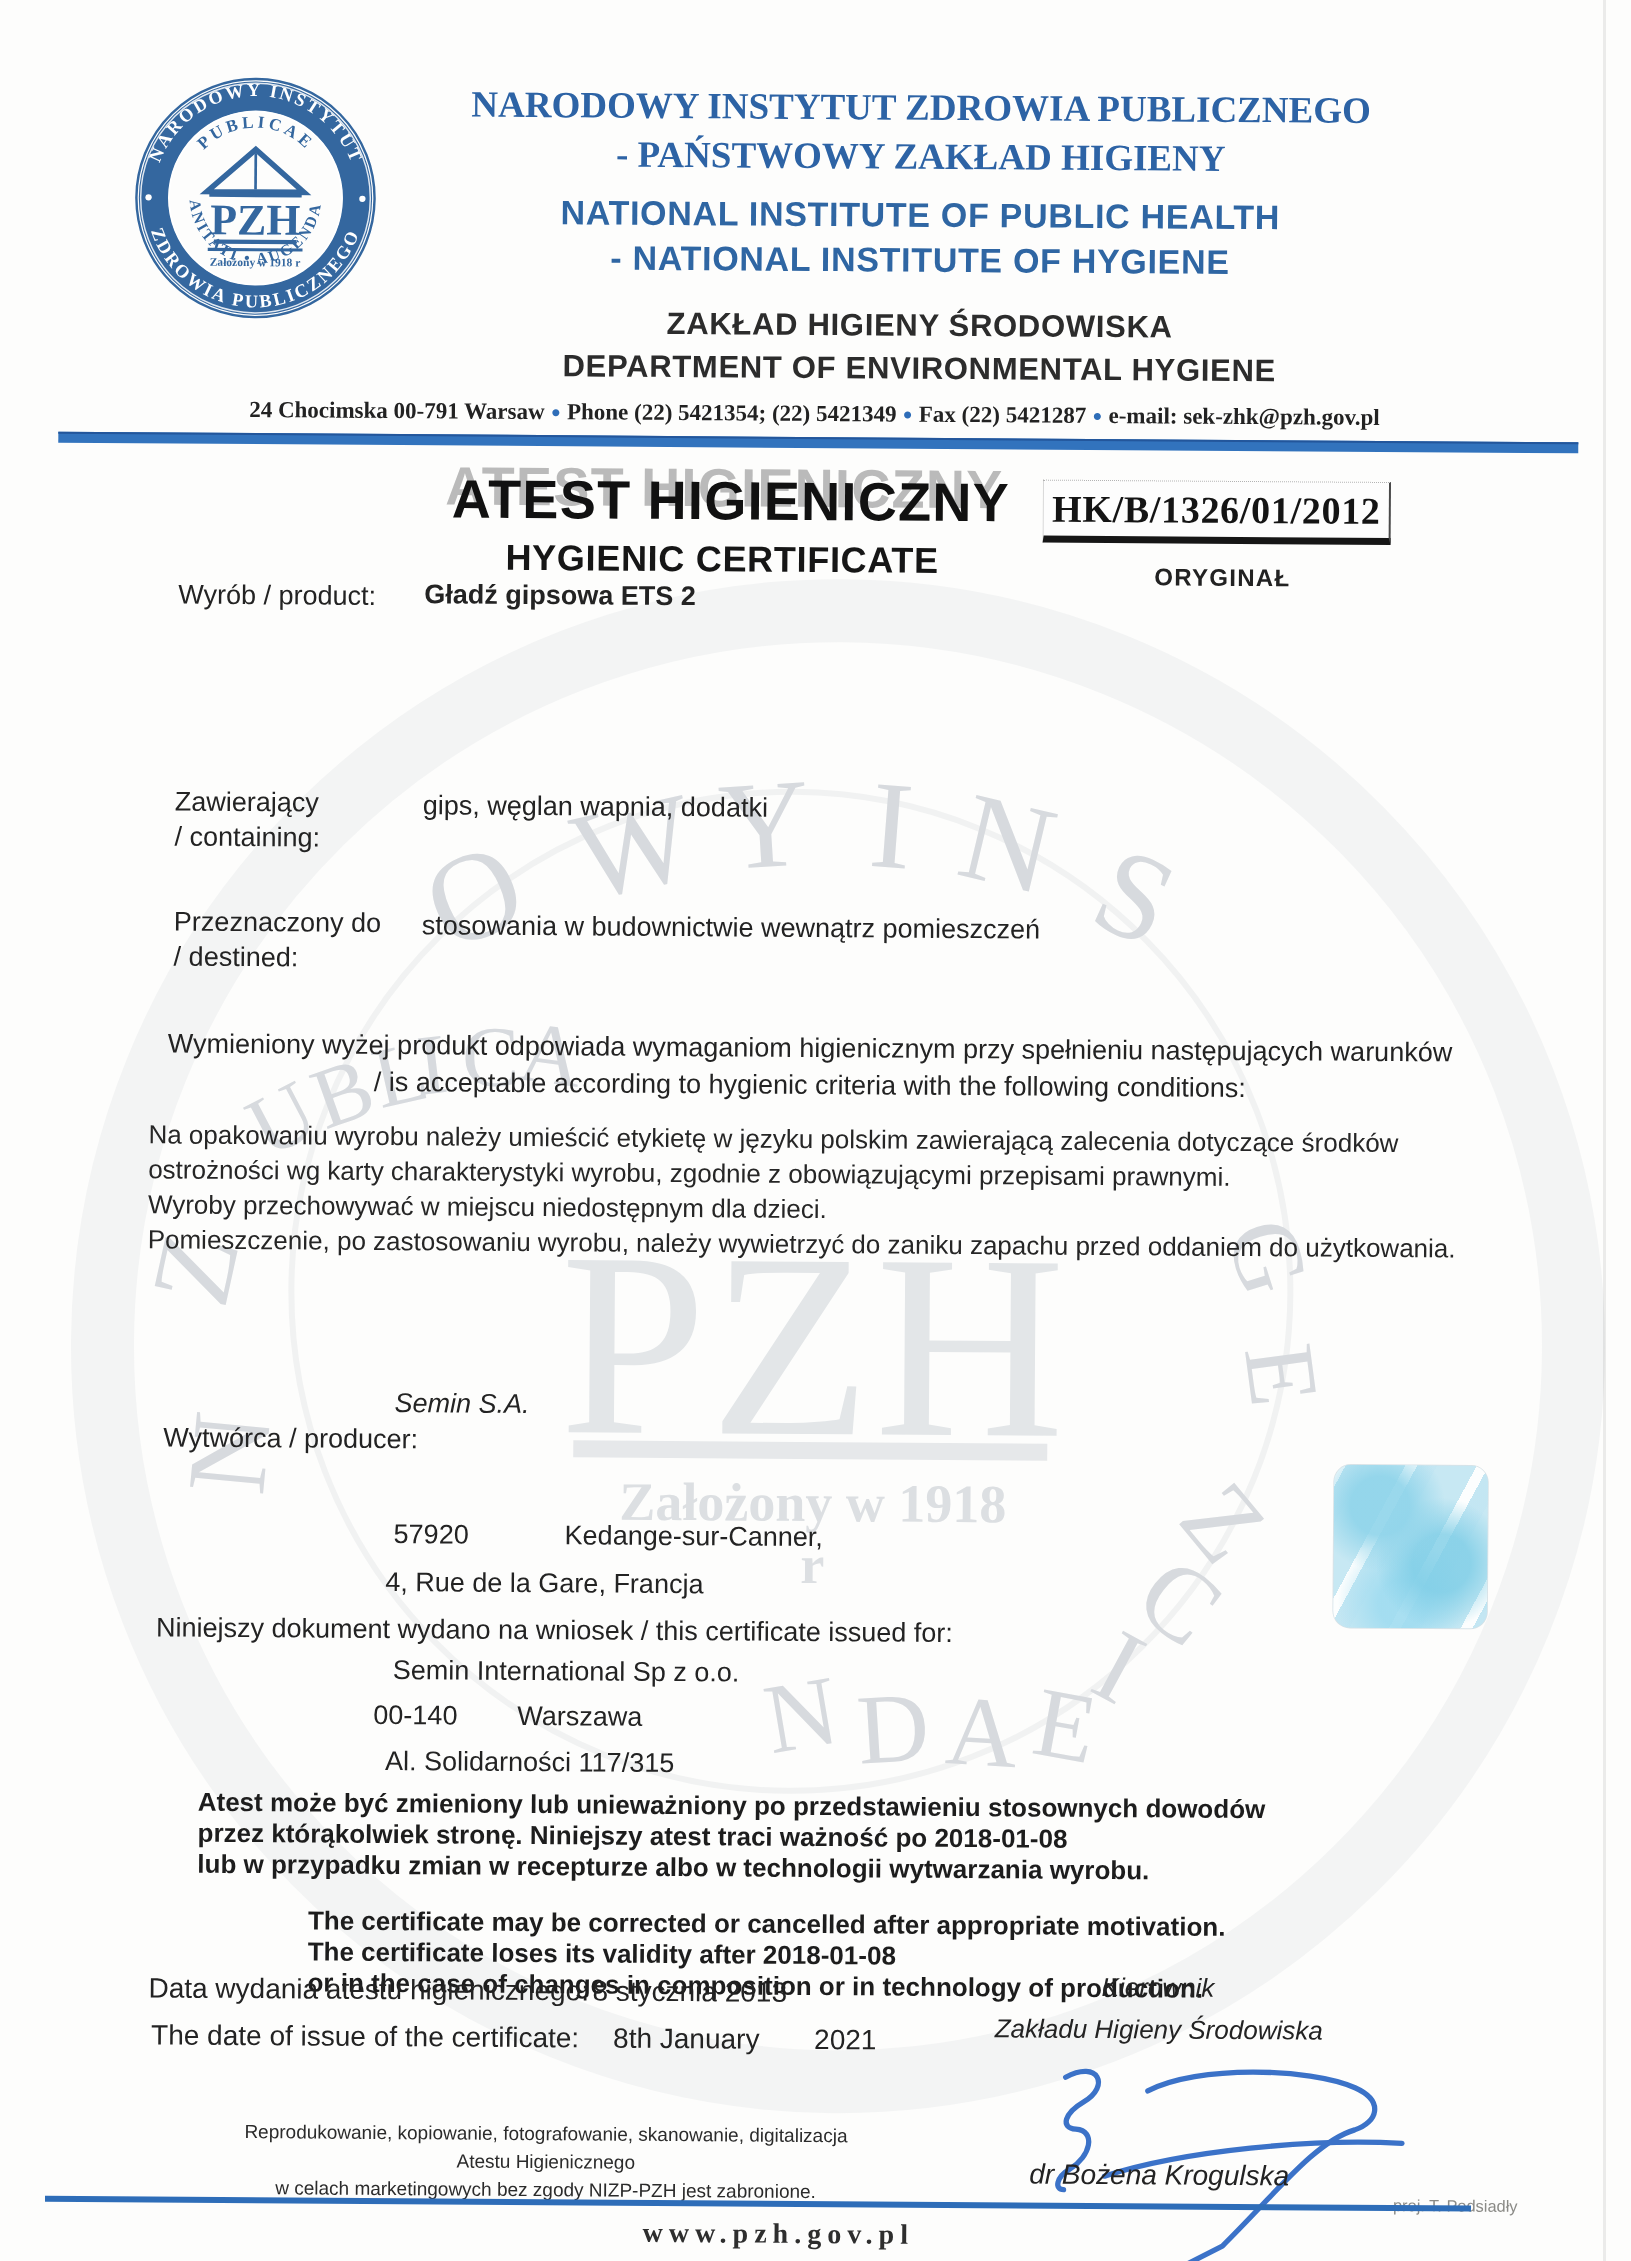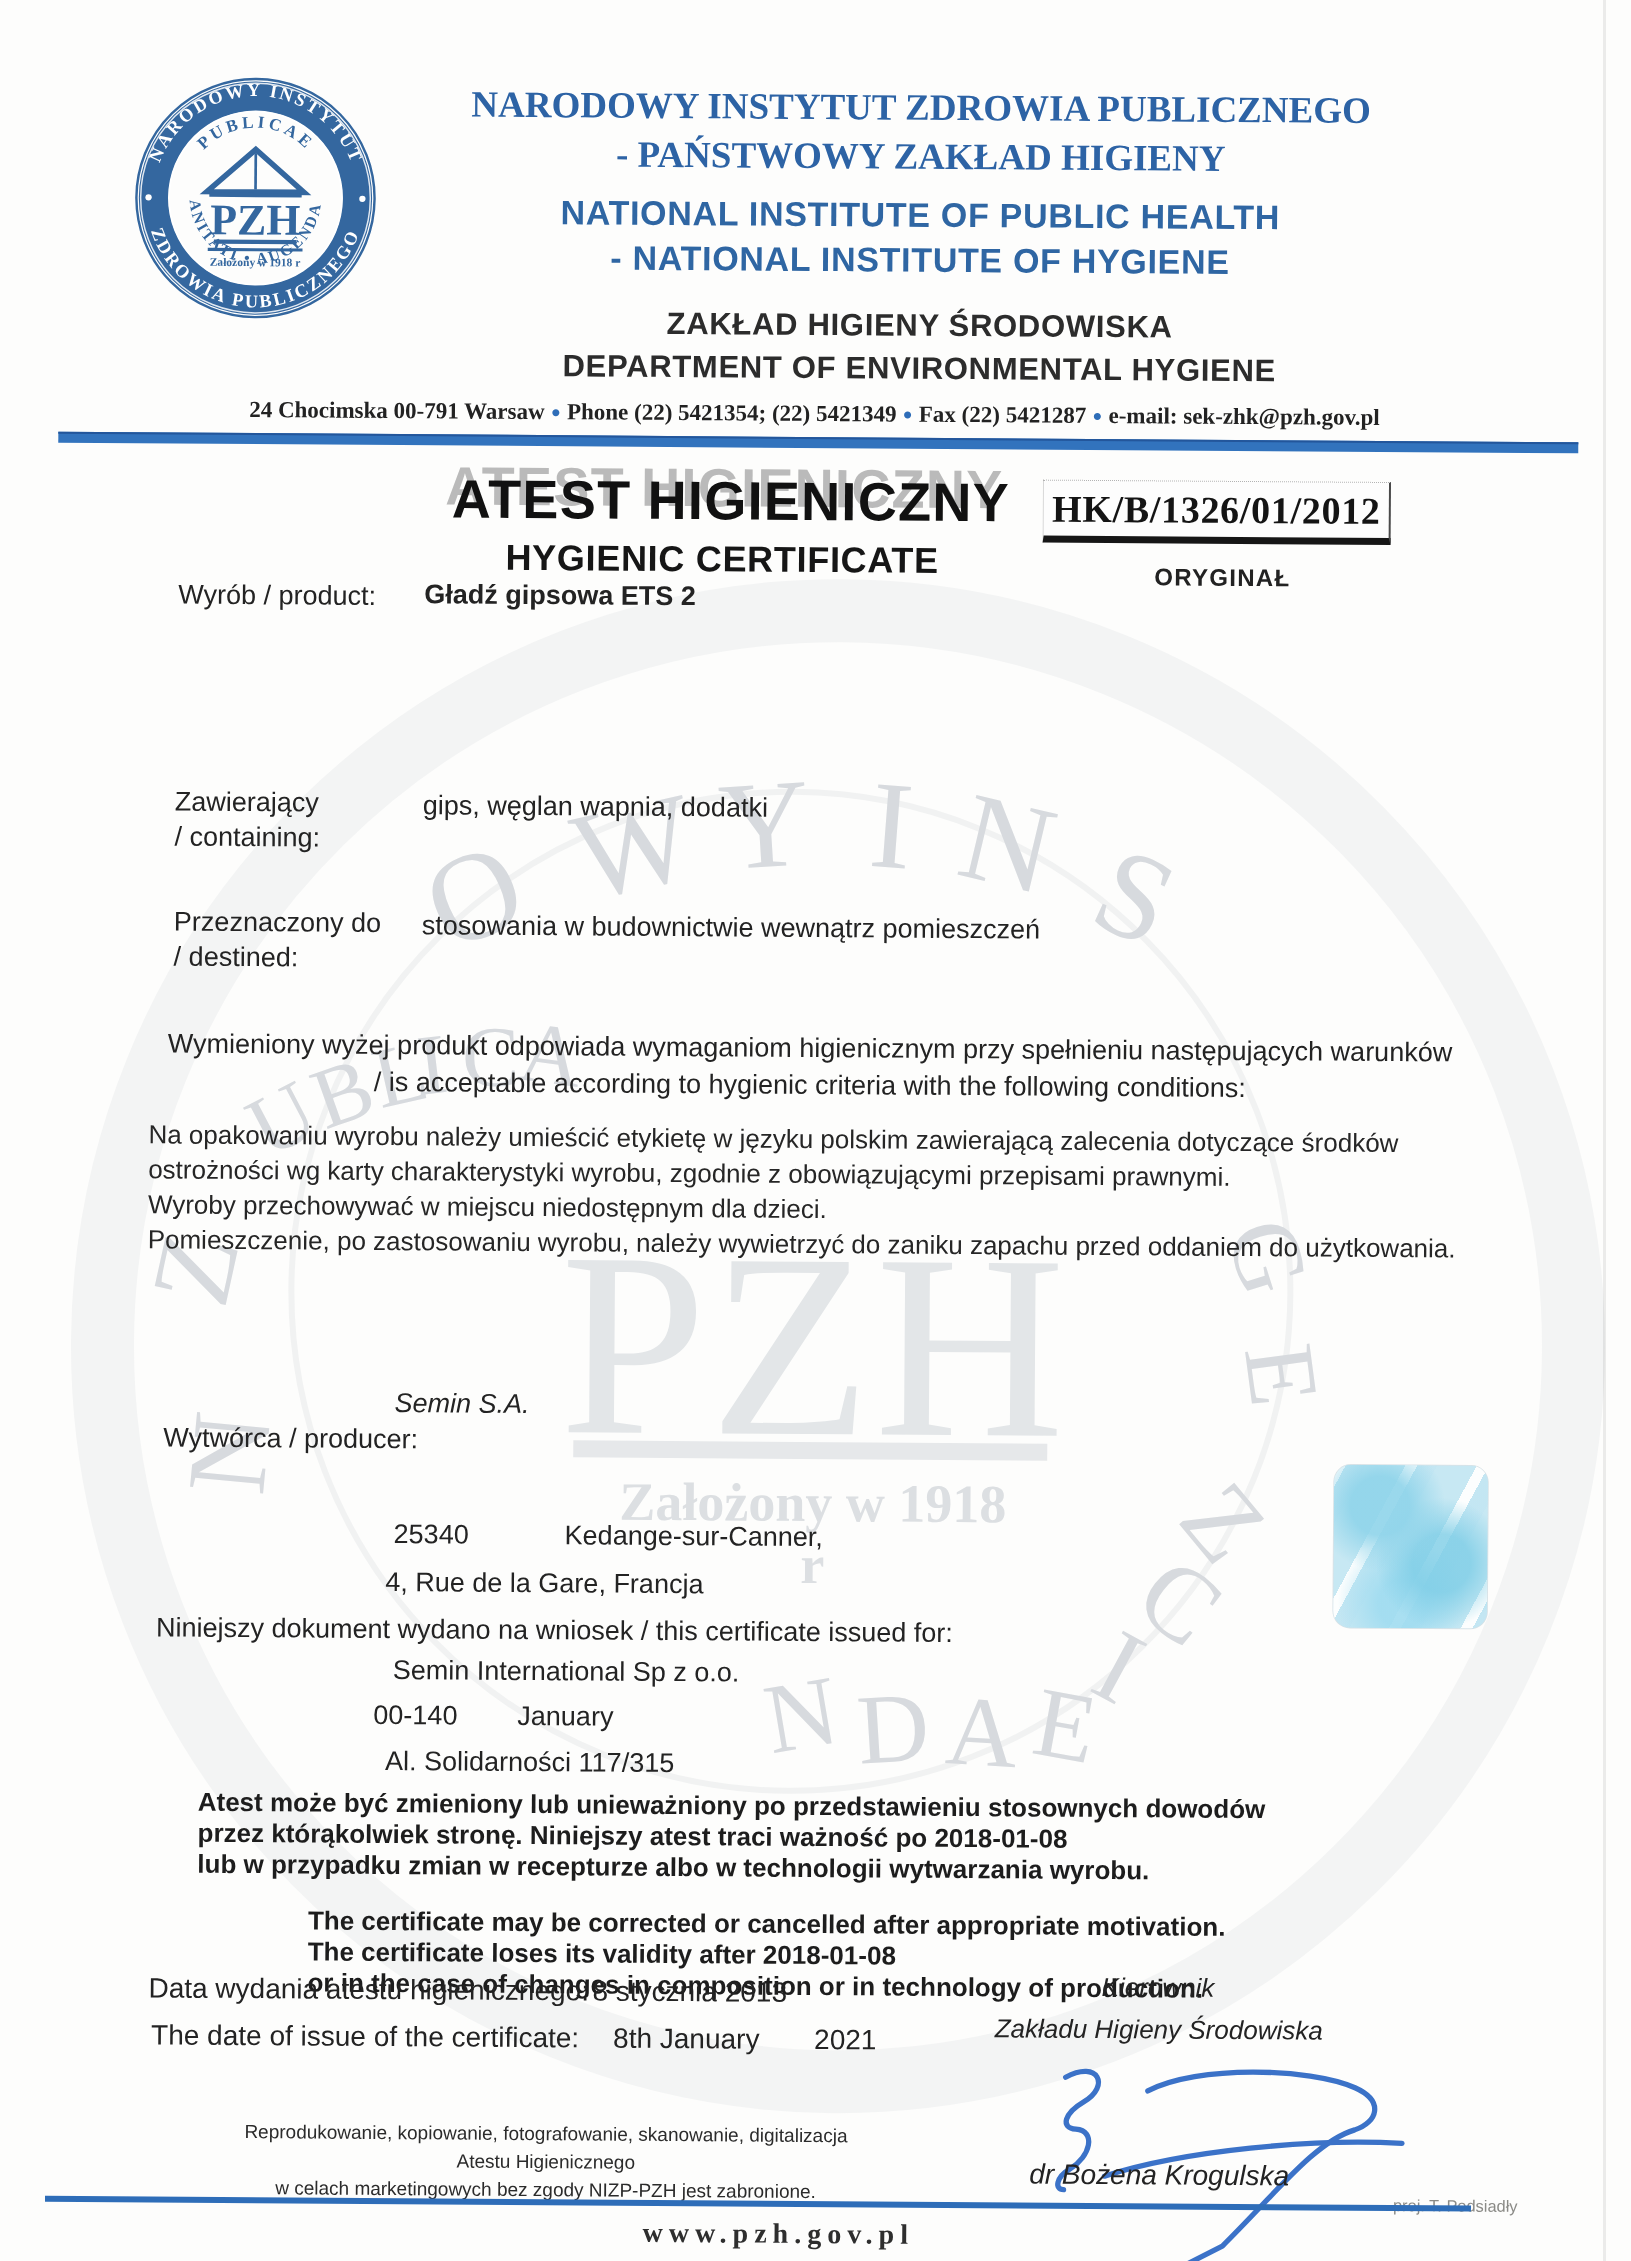--- a/index.html
+++ b/index.html
@@ -172,28 +172,28 @@
 
   <div class="abs intro center z2" style="top:1033px;">Wymieniony wyżej produkt odpowiada wymaganiom higienicznym przy spełnieniu następujących warunków</div>
   <div class="abs intro center z2" style="top:1070px;">/ is acceptable according to hygienic criteria with the following conditions:</div>
   <div class="abs conds z2">Na opakowaniu wyrobu należy umieścić etykietę w języku polskim zawierającą zalecenia dotyczące środków
 ostrożności wg karty charakterystyki wyrobu, zgodnie z obowiązującymi przepisami prawnymi.
 Wyroby przechowywać w miejscu niedostępnym  dla dzieci.
 Pomieszczenie, po zastosowaniu wyrobu, należy wywietrzyć do zaniku zapachu przed oddaniem do użytkowania.</div>
 
   <div class="abs lbl z2" style="left:172px;top:1425px;">Wytwórca / producer:</div>
   <div class="abs val z2" style="left:403px;top:1391px;font-style:italic;">Semin S.A.</div>
-  <div class="abs val z2" style="left:403px;top:1522px;">25340</div>
+  <div class="abs val z2" style="left:403px;top:1522px;">57920</div>
   <div class="abs val z2" style="left:574px;top:1522px;">Kedange-sur-Canner,</div>
   <div class="abs val z2" style="left:395px;top:1570px;">4, Rue de la Gare, Francja</div>
 
   <div class="abs lbl z2" style="left:166px;top:1615px;">Niniejszy dokument wydano na wniosek / this certificate issued for:</div>
   <div class="abs val z2" style="left:403px;top:1658px;">Semin International Sp z o.o.</div>
   <div class="abs val z2" style="left:384px;top:1703px;">00-140</div>
-  <div class="abs val z2" style="left:528px;top:1703px;">January</div>
+  <div class="abs val z2" style="left:528px;top:1703px;">Warszawa</div>
   <div class="abs val z2" style="left:396px;top:1749px;">Al. Solidarności 117/315</div>
 
   <div class="abs holo z2"></div>
 
   <div class="abs vpara z2" style="left:209px;top:1791px;">Atest może być zmieniony lub unieważniony po przedstawieniu stosownych dowodów
 przez którąkolwiek  stronę. Niniejszy atest traci ważność po  2018-01-08
 lub w przypadku zmian w recepturze albo w technologii wytwarzania wyrobu.</div>
   <div class="abs vpara z2" style="left:320px;top:1909px;">The certificate may be corrected or cancelled after appropriate motivation.
 The certificate loses its validity after   2018-01-08
 or in the case of changes in composition or in technology of production.</div>

